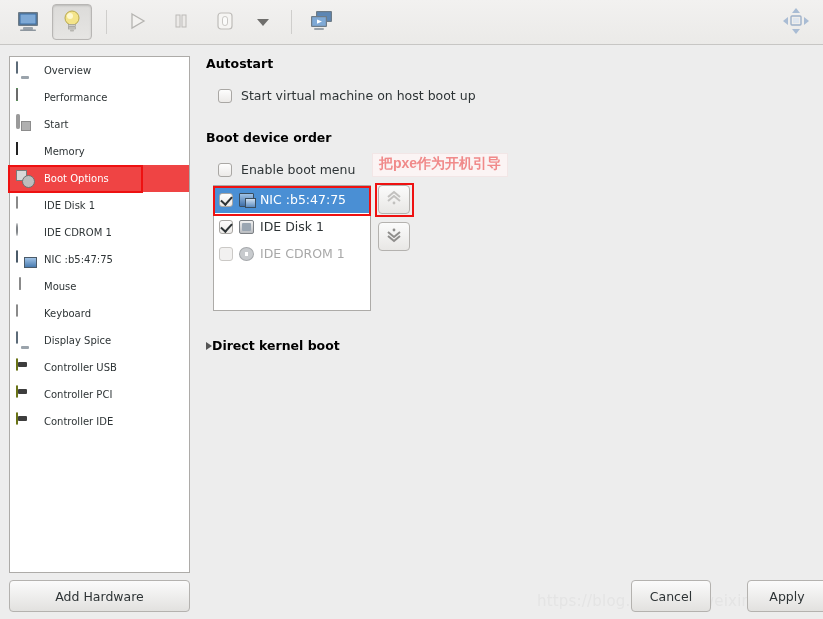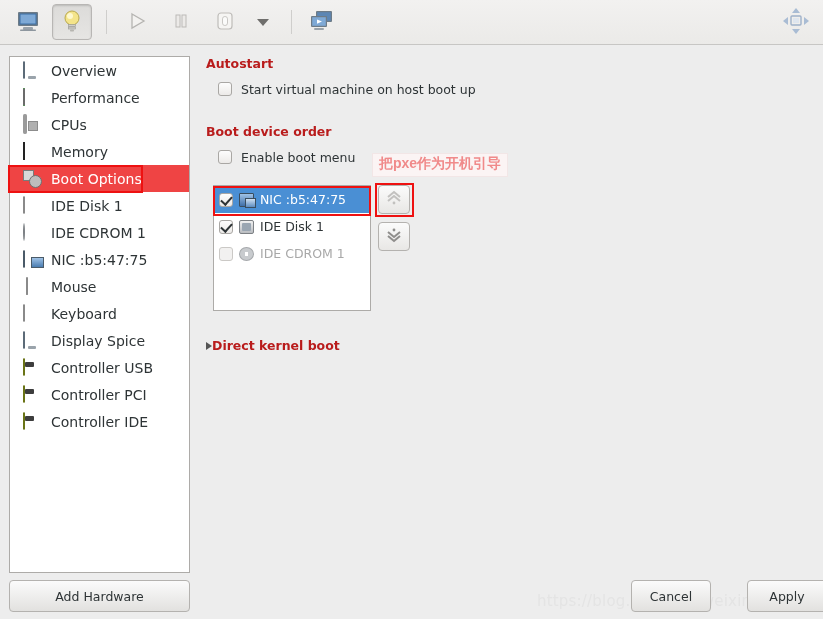--- a/index.html
+++ b/index.html
@@ -35,22 +35,22 @@
   .tb-spacer { flex: 1; }
   .tb-right { margin-right: 12px; }
 
   
   .sidebar {
     position: absolute; left: 9px; top: 56px; width: 181px; height: 517px;
     background: #ffffff; border: 1px solid #adaba8;
     overflow: hidden;
   }
   .side-item {
-    display: flex; align-items: center; height: 27px; padding-left: 13px; gap: 8px;
-    white-space: nowrap; color: #2e3436; font-size: 14px;
+    display: flex; align-items: center; height: 27px; padding-left: 6px; gap: 8px;
+    white-space: nowrap; color: #2e3436; font-size: 10px;
   }
   .side-item.selected { background: #ef4444; color: #ffffff; }
   .side-icon { width: 20px; height: 18px; flex: 0 0 20px; position: relative; }
 
   
   .ic-monitor { background: linear-gradient(to bottom,#7aa8d8,#3f6fa8); border:1px solid #5c6b78; width:18px;height:13px;border-radius:1px; margin-top:2px;}
   .ic-monitor:after { content:""; position:absolute; left:5px; top:14px; width:8px; height:3px; background:#9aa3ab; border-radius:1px;}
   .ic-perf { width:18px;height:14px;margin-top:2px;background:#101a10;border:1px solid #6b6b6b;border-radius:1px;
              background-image: linear-gradient(45deg,#4fdd4f 25%,transparent 25%),linear-gradient(-45deg,#4fdd4f 25%,transparent 25%);
              background-size:6px 6px; }
@@ -74,22 +74,22 @@
   
   .addhw {
     position: absolute; left: 9px; top: 580px; width: 181px; height: 32px;
     background: linear-gradient(to bottom,#fbfbfb,#e2e1df);
     border: 1px solid #b4b2af; border-radius: 4px;
     display:flex; align-items:center; justify-content:center; font-size: 12.5px;
   }
 
   
   .main { position:absolute; left:206px; top:56px; width:610px; }
-  .sect-title { font-weight: bold; font-size: 12.5px; color:#b91c1c; }
-  .check-row { display:flex; align-items:flex-start; gap:9px; margin-top:11px; }
+  .sect-title { font-weight: bold; font-size: 12.5px; color:#000000; }
+  .check-row { display:flex; align-items:flex-end; gap:9px; margin-top:17px; }
   .cbox {
     width:14px; height:14px; border:1px solid #a9a7a4; border-radius:3px;
     background: linear-gradient(to bottom,#fdfdfd,#eceae8); flex:0 0 14px; position:relative;
   }
   .cbox.checked:after {
     content:""; position:absolute; left:3px; top:0px; width:5px; height:9px;
     border:solid #2e3436; border-width:0 2px 2px 0; transform:rotate(42deg);
   }
   .cbox.dim { background:#f2f1f0; border-color:#cbc9c6; }
 
@@ -240,21 +240,21 @@
       <span>Overview</span>
     </div>
 
     <div class="side-item">
       <span class="side-icon"><span class="ic-perf"></span></span>
       <span>Performance</span>
     </div>
 
     <div class="side-item">
       <span class="side-icon"><span class="ic-cpu"></span></span>
-      <span>CPUs</span>
+      <span>Start</span>
     </div>
 
     <div class="side-item">
       <span class="side-icon"><span class="ic-mem"></span></span>
       <span>Memory</span>
     </div>
 
     <div class="side-item selected">
       <span class="side-icon"><span class="ic-boot"></span></span>
       <span>Boot Options</span>

